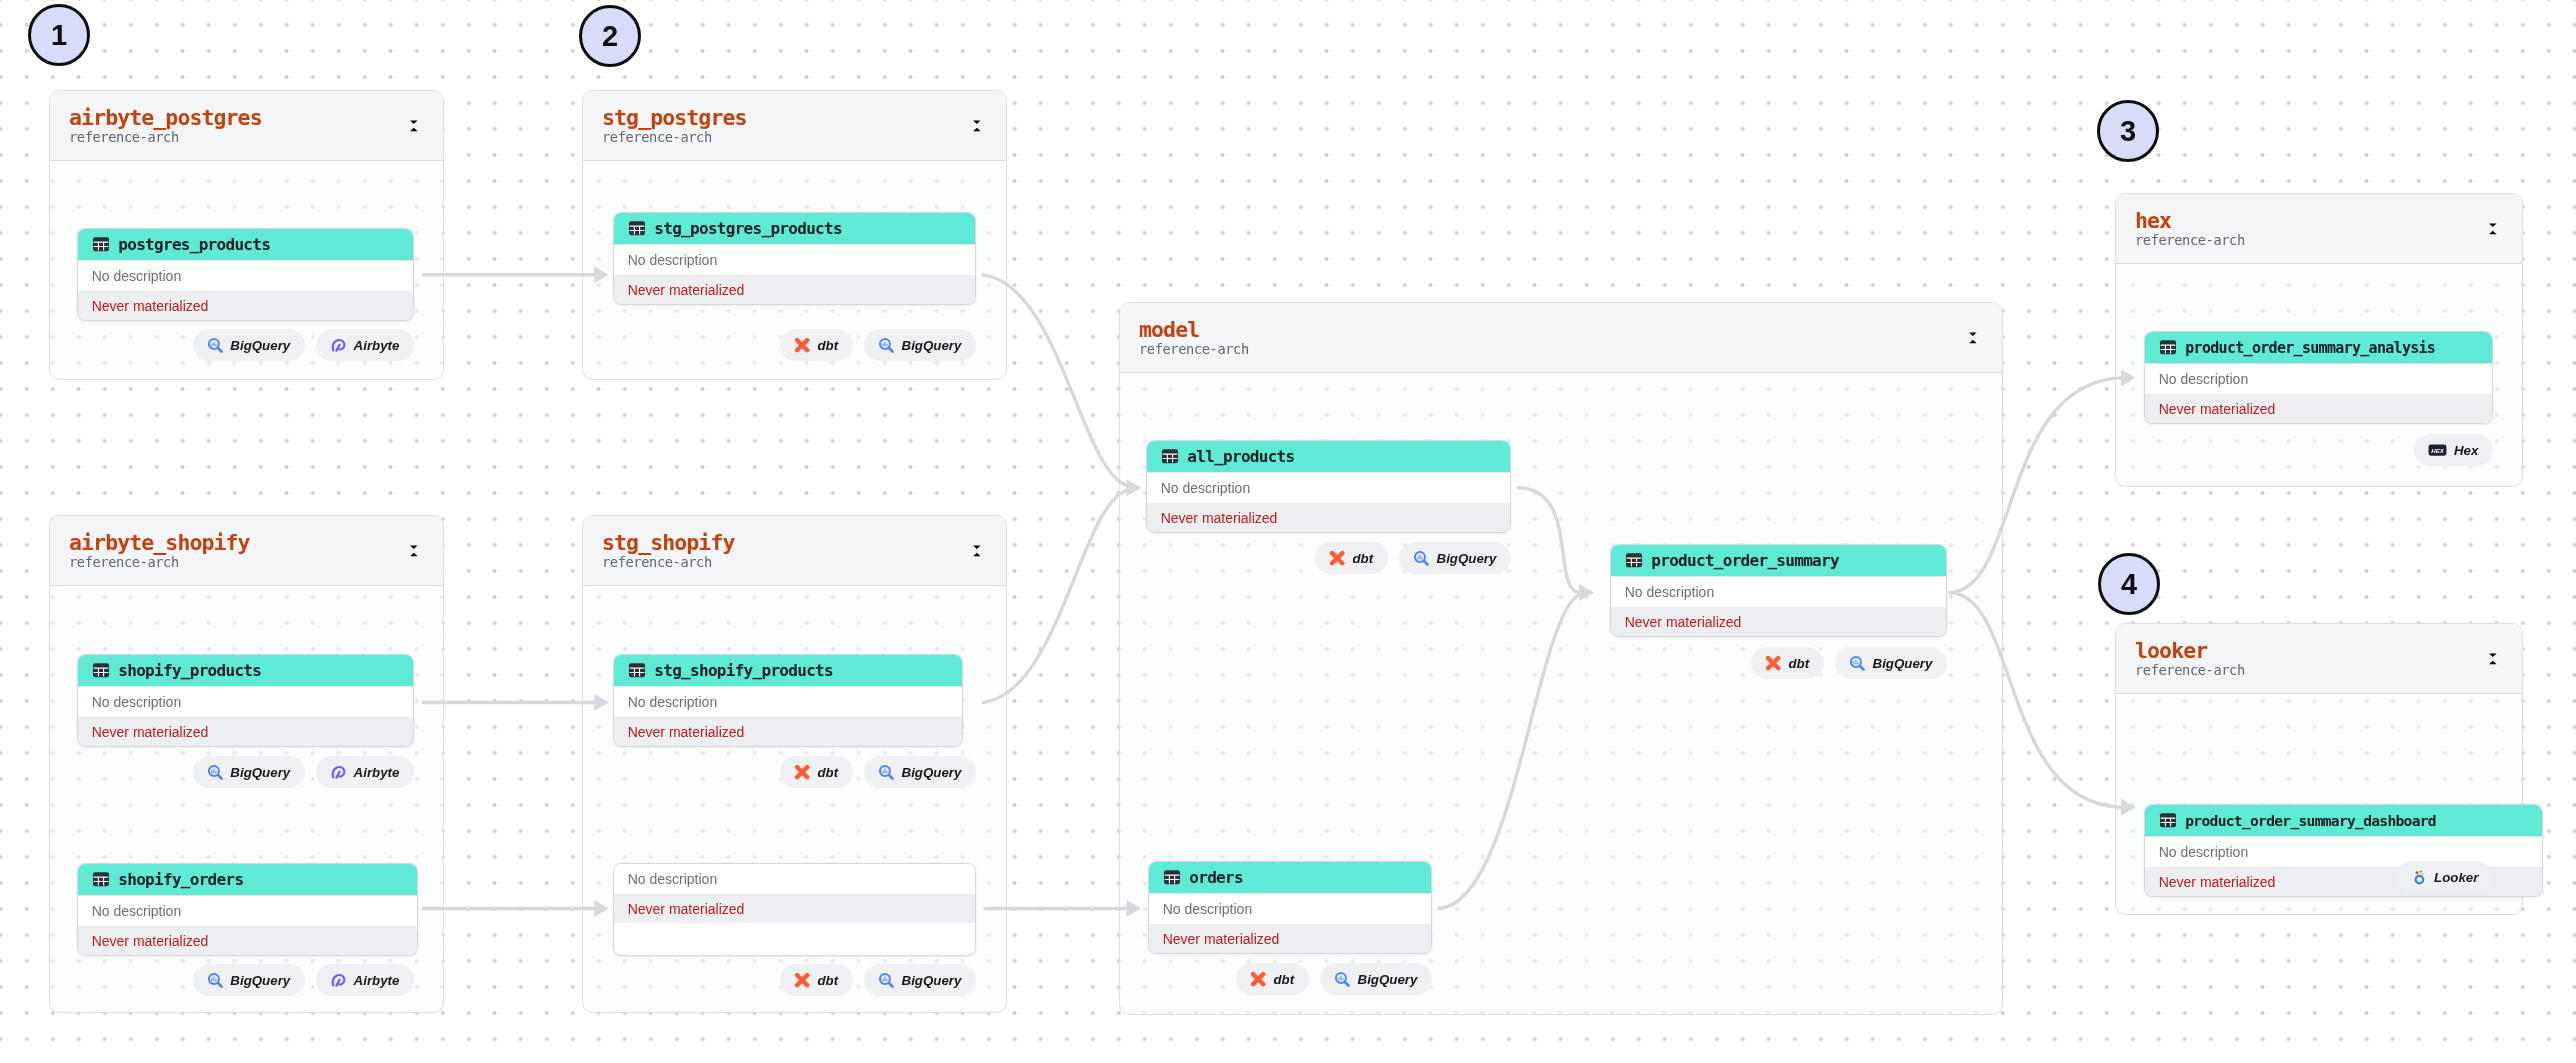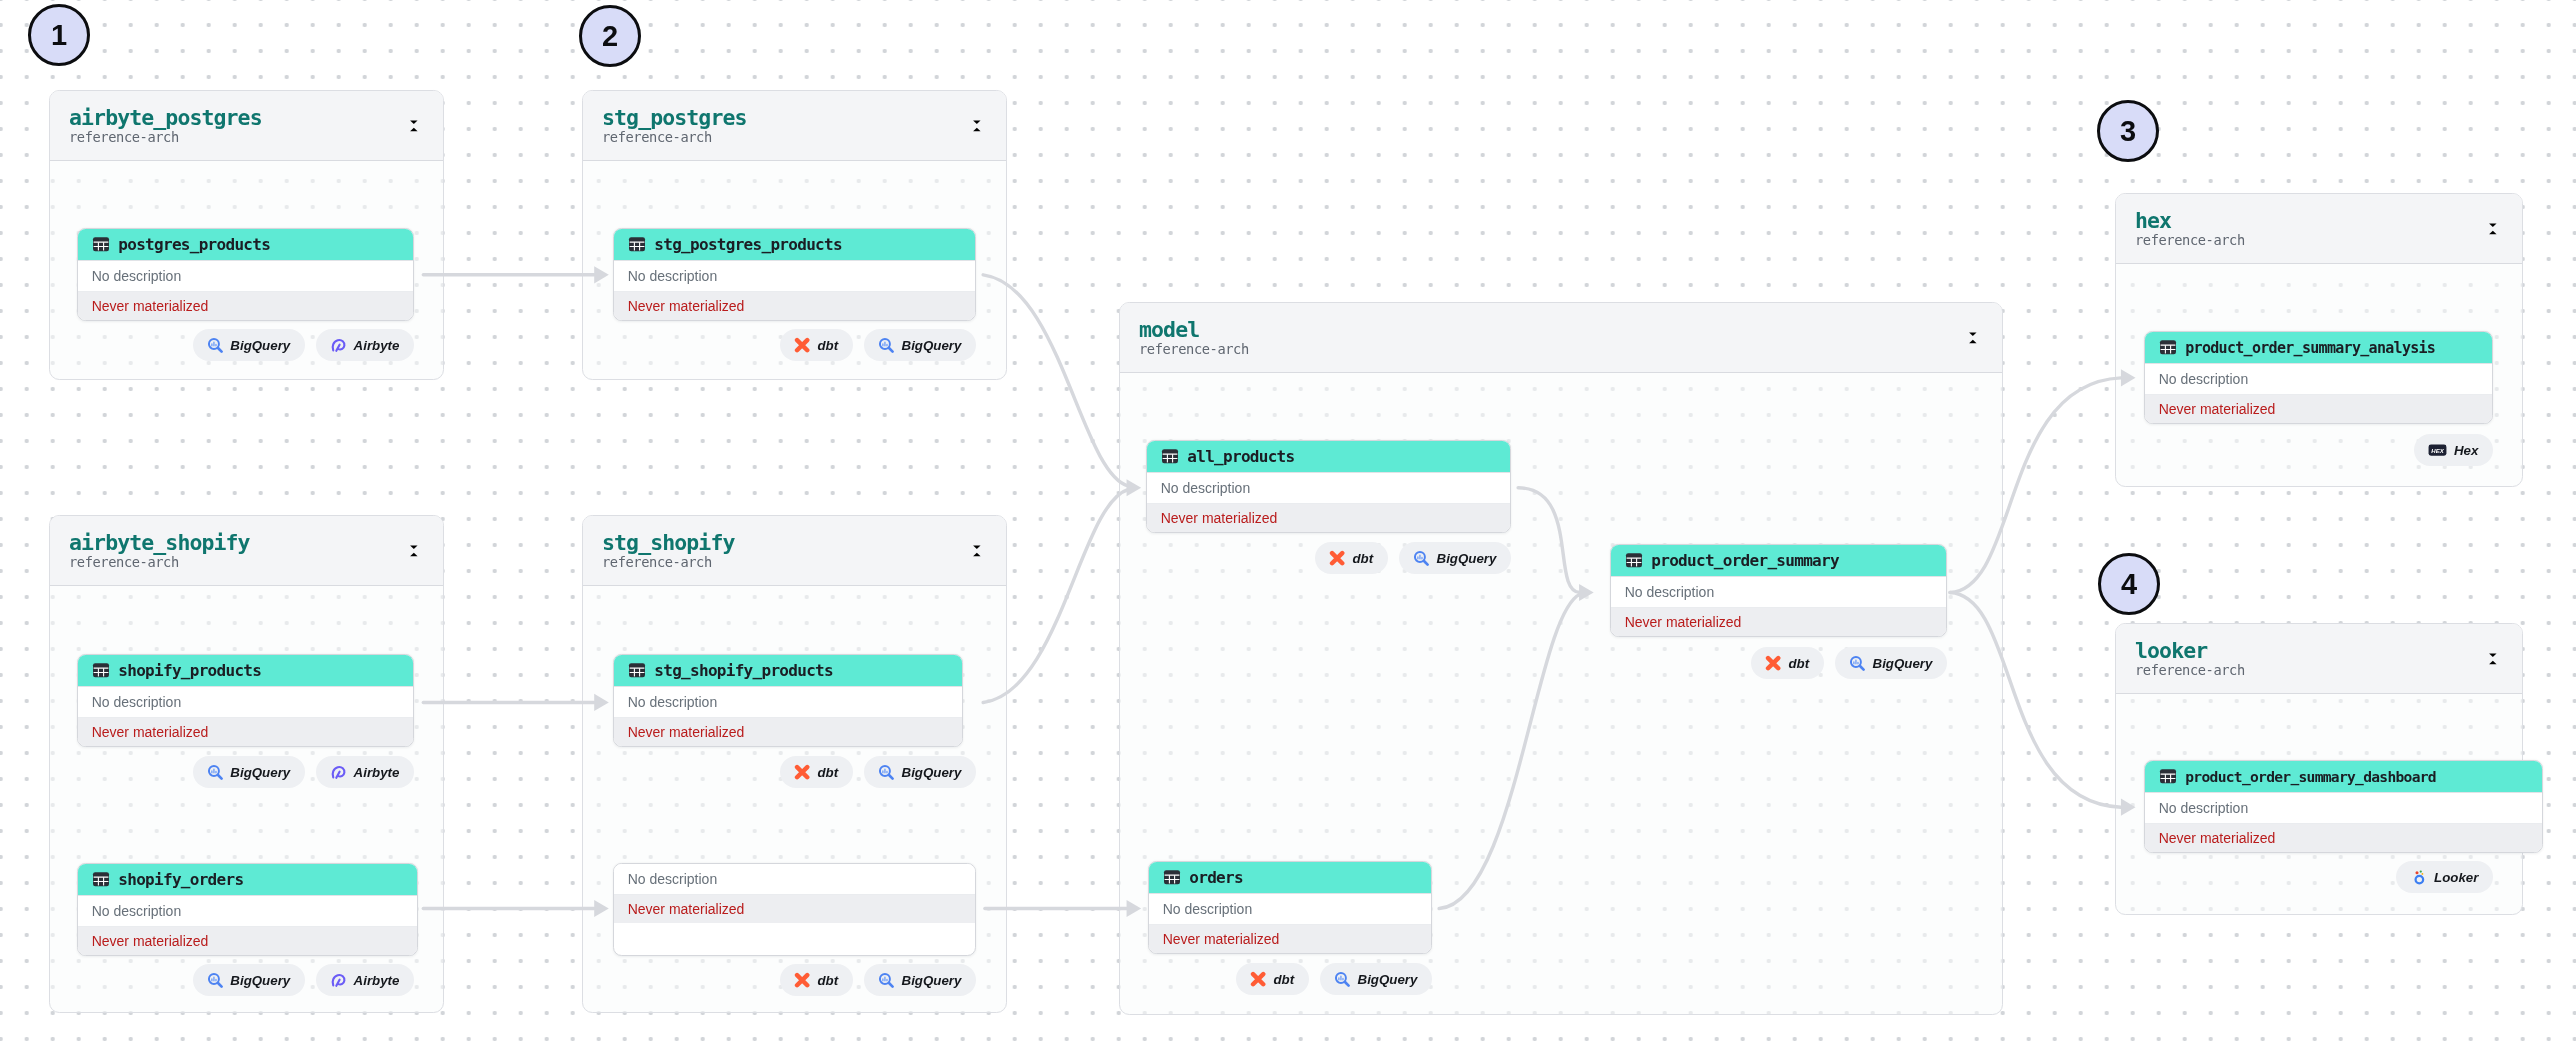--- a/index.html
+++ b/index.html
@@ -12,21 +12,21 @@
   svg.edges{position:absolute;left:0;top:0;z-index:3;pointer-events:none;}
   svg.edges path{stroke:#d6d8dd;stroke-width:4;fill:none;stroke-linecap:round;}
   svg.edges polygon.tip{fill:#d6d8dd;}
 
   .group{position:absolute;z-index:2;box-sizing:border-box;border:1.7px solid #dcdee3;border-radius:10.3px;
     background:rgba(250,251,252,.55);}
   .ghead{height:70px;box-sizing:border-box;background:#f4f5f7;border-bottom:1.7px solid #d9dbe0;
     border-radius:8.6px 8.6px 0 0;display:flex;align-items:center;justify-content:space-between;
     padding:0 22px 0 19px;}
   .gtitle{font-family:"DejaVu Sans Mono",monospace;font-weight:bold;font-size:21.5px;line-height:23px;
-    color:#0f766e;letter-spacing:-0.9px;}
+    color:#c2410c;letter-spacing:-0.9px;}
   .gsub{font-family:"DejaVu Sans Mono",monospace;font-size:13.7px;line-height:16.3px;color:#5f6670;letter-spacing:-0.4px;}
   .collapse{width:13.7px;height:13.7px;display:inline-flex;cursor:pointer;}
   .collapse svg{width:13.7px;height:13.7px;}
 
   .node{position:absolute;z-index:4;box-sizing:border-box;height:93px;border:1.7px solid #d5d7dc;
     border-radius:8.6px;overflow:hidden;background:#fff;box-shadow:0 0.9px 2.6px rgba(16,24,40,.07);}
   .ntitle{height:31px;background:#5eead4;border-bottom:0.9px solid #e1e3e7;display:flex;align-items:center;
     padding:0 13.7px;gap:8.6px;font-family:"DejaVu Sans Mono",monospace;font-weight:bold;font-size:16px;
     color:#1b1e24;letter-spacing:-0.7px;white-space:nowrap;text-align:center;}
   .ntitle svg{width:18px;height:16.3px;flex:0 0 auto;}
@@ -212,21 +212,21 @@
     <div class="ntitle">
         <svg viewBox="0 0 21 19" width="18" height="16.3">
           <use href="#i-table"></use>
         </svg>
         <span>postgres_products</span>
       </div>
     <div class="ndesc">No description</div>
     <div class="nmat">Never materialized</div>
   </div>
 
-  <div class="node" style="left:613px;top:228px;width:363px">
+  <div class="node" style="left:613px;top:212px;width:363px">
     <div class="ntitle">
         <svg viewBox="0 0 21 19" width="18" height="16.3">
           <use href="#i-table"></use>
         </svg>
         <span>stg_postgres_products</span>
       </div>
     <div class="ndesc">No description</div>
     <div class="nmat">Never materialized</div>
   </div>
 
@@ -305,21 +305,21 @@
     <div class="ntitle" style="font-size:15px">
         <svg viewBox="0 0 21 19" width="18" height="16.3">
           <use href="#i-table"></use>
         </svg>
         <span>product_order_summary_analysis</span>
       </div>
     <div class="ndesc">No description</div>
     <div class="nmat">Never materialized</div>
   </div>
 
-  <div class="node" style="left:2144px;top:760px;width:399px">
+  <div class="node" style="left:2144px;top:804px;width:399px">
     <div class="ntitle" style="font-size:14.6px">
         <svg viewBox="0 0 21 19" width="18" height="16.3">
           <use href="#i-table"></use>
         </svg>
         <span>product_order_summary_dashboard</span>
       </div>
     <div class="ndesc">No description</div>
     <div class="nmat">Never materialized</div>
   </div>
 

